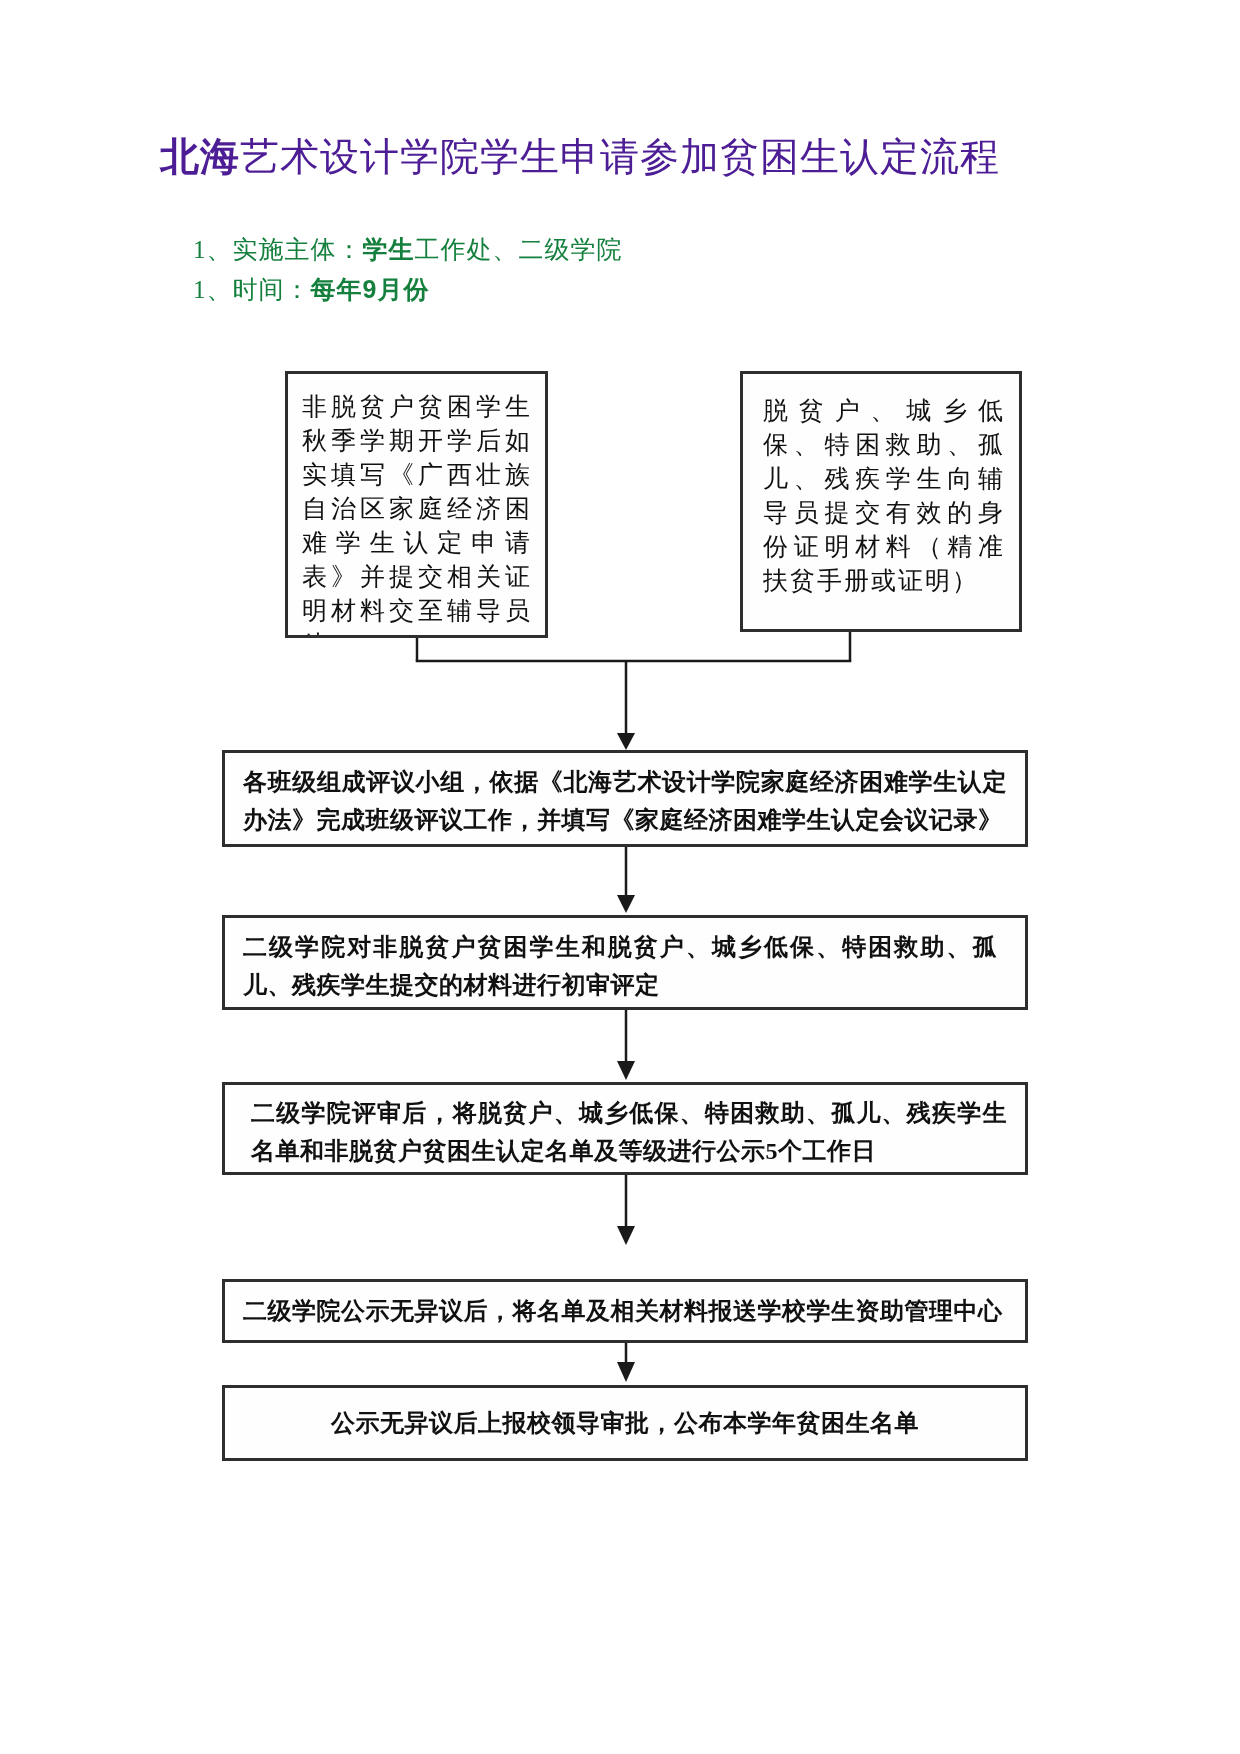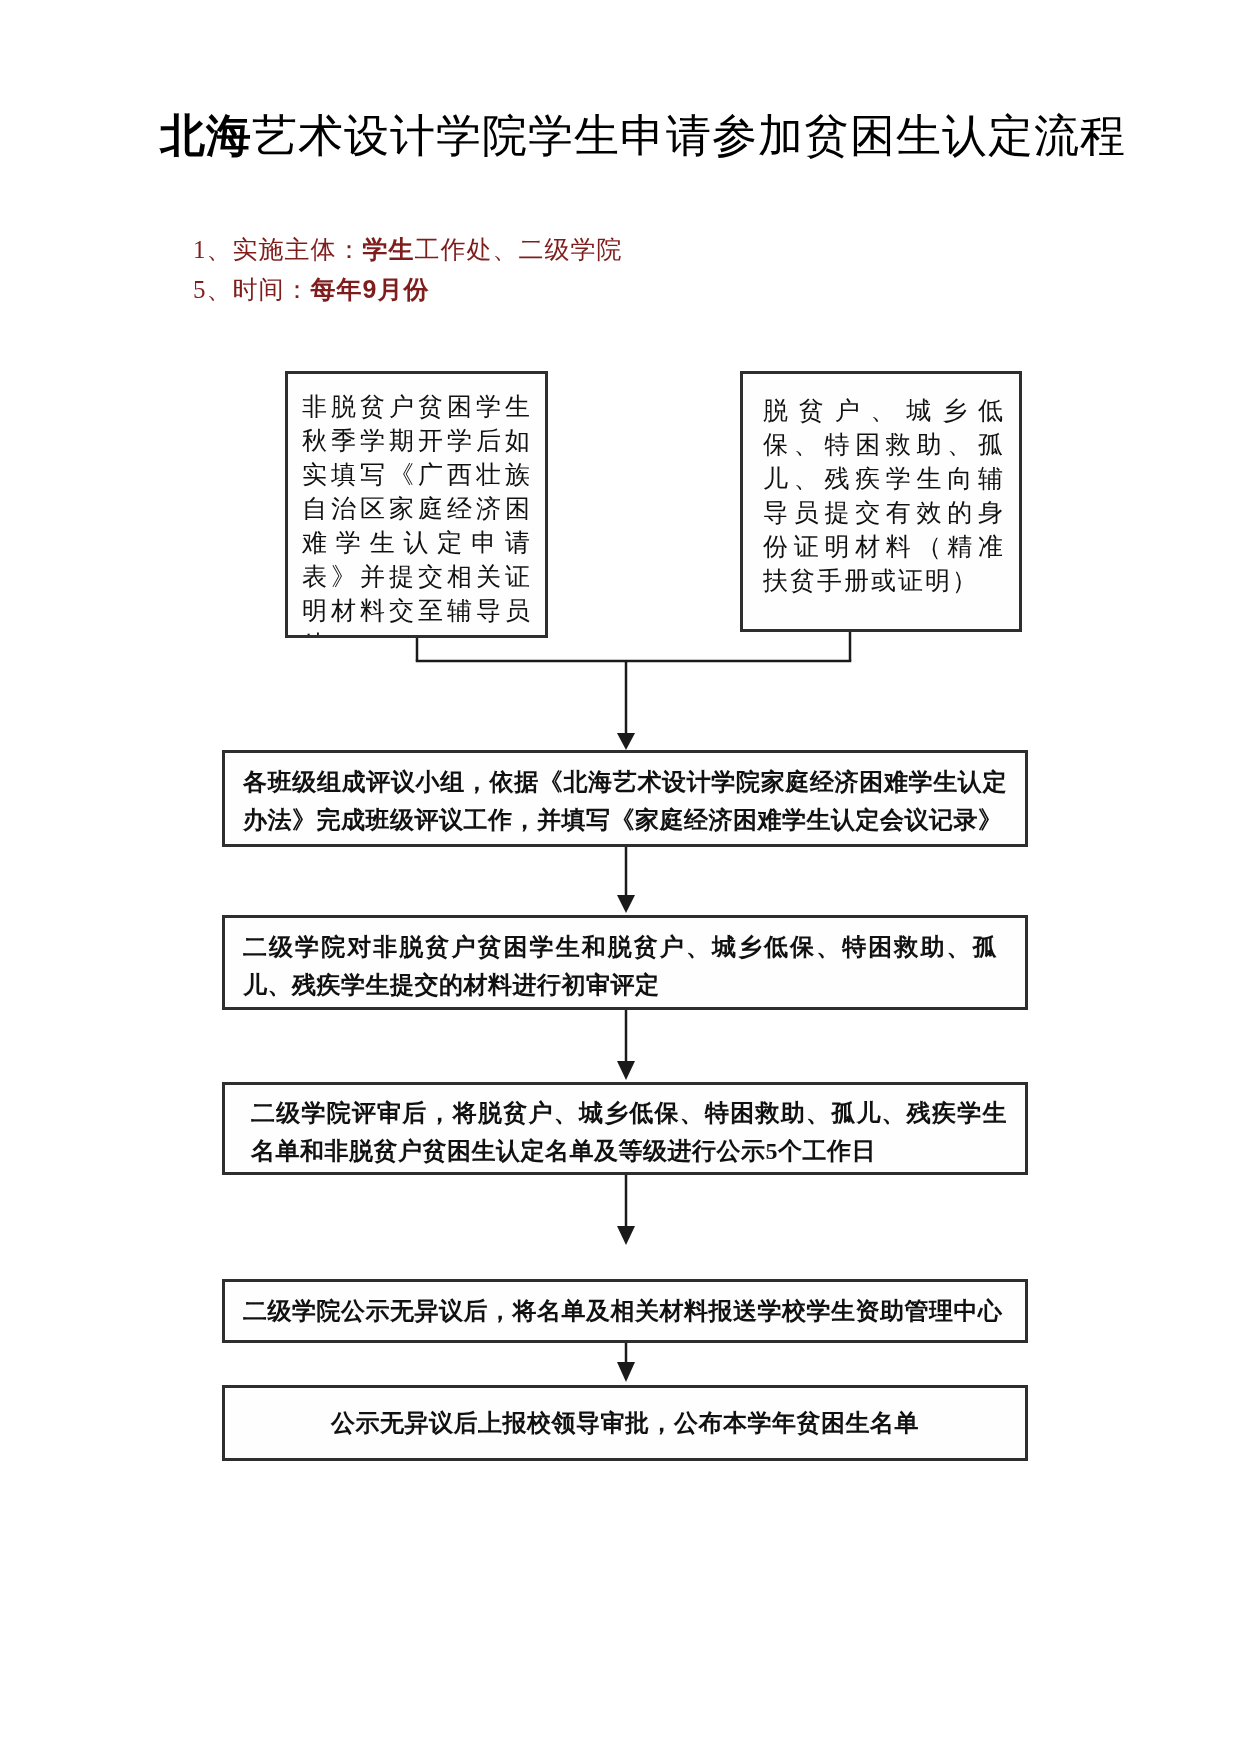--- a/index.html
+++ b/index.html
@@ -7,32 +7,32 @@
   body {
     width: 1240px; height: 1754px;
     font-family: "Liberation Serif", "DejaVu Serif", serif;
     color: #1a1a1a;
     position: relative;
     overflow: hidden;
   }
   .page { position: absolute; left: 0; top: 0; width: 1240px; height: 1754px; background: #ffffff; }
 
   .doc-title {
-    position: absolute; left: 160px; top: 106px;
+    position: absolute; left: 160px; top: 130px;
     font-family: "Liberation Sans", "DejaVu Sans", sans-serif;
-    font-size: 45px; letter-spacing: 1px; white-space: nowrap;
-    color: #000000;
+    font-size: 39px; letter-spacing: 1px; white-space: nowrap;
+    color: #4c1d95;
   }
   .doc-title .t-bold { font-weight: 700; }
   .doc-title .t-rest { font-weight: 400; }
 
   .intro-item {
     position: absolute; left: 193px;
     font-size: 25px; letter-spacing: 1px; white-space: nowrap;
-    color: #7f1d1d;
+    color: #15803d;
   }
   .intro-item .seg-bold { font-weight: 700; font-family: "Liberation Sans", "DejaVu Sans", sans-serif; }
   #intro-item-1 { top: 233px; }
   #intro-item-2 { top: 273px; }
 
   .flow-box {
     position: absolute;
     background: #fefefe;
     border: 3px solid #2e2e2e;
     font-size: 25px;
@@ -69,21 +69,21 @@
 
   <div class="doc-title">
     <span class="t-bold">北海</span><span class="t-rest">艺术设计学院学生申请参加贫困生认定流程</span>
   </div>
 
   <div class="intro-item" id="intro-item-1">
     <span>1、实施主体：</span><span class="seg-bold">学生</span><span>工作处、二级学院</span>
   </div>
 
   <div class="intro-item" id="intro-item-2">
-    <span>5、时间：</span><span class="seg-bold">每年9月份</span>
+    <span>1、时间：</span><span class="seg-bold">每年9月份</span>
   </div>
 
   <svg class="connectors" viewBox="0 0 1240 1754" xmlns="http://www.w3.org/2000/svg">
 
     <line x1="417" y1="637" x2="417" y2="661" stroke-width="2.5" stroke="#1a1a1a"></line>
     <line x1="850" y1="631" x2="850" y2="661" stroke-width="2.5" stroke="#1a1a1a"></line>
     <line x1="415.75" y1="661" x2="851.25" y2="661" stroke-width="2.5" stroke="#1a1a1a"></line>
     <line x1="626" y1="661" x2="626" y2="735" stroke-width="2.5" stroke="#1a1a1a"></line>
     <polygon points="617,733 635,733 626,750" fill="#1a1a1a"></polygon>
 

